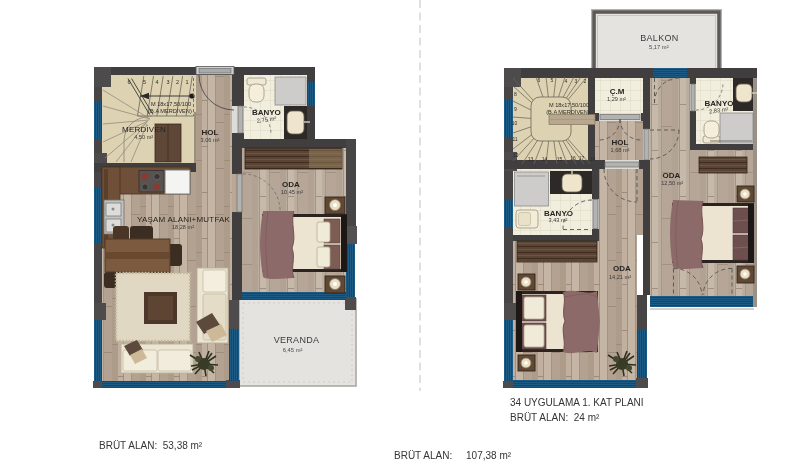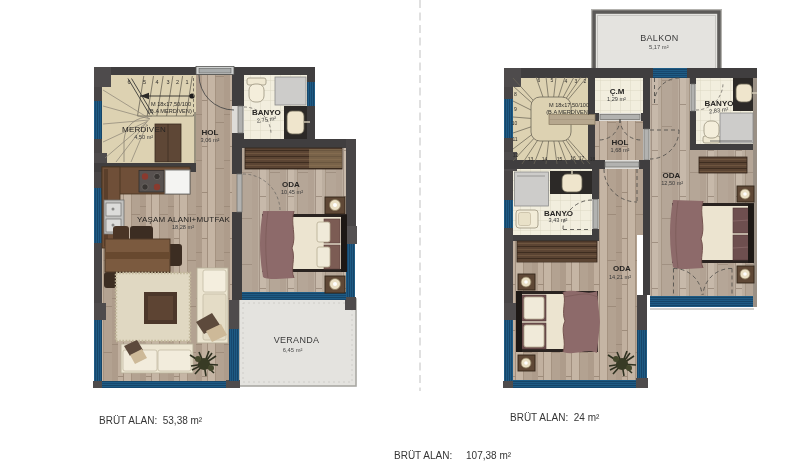--- a/index.html
+++ b/index.html
@@ -567,21 +567,22 @@
   <g stroke="#2e3120" stroke-width="1.6" fill="none">
     <path d="M 622 364 l -14 -9 M 622 364 l -13 2 M 622 364 l -9 10 M 622 364 l 2 12 M 622 364 l 10 9 M 622 364 l 14 1 M 622 364 l 12 -8 M 622 364 l 5 -13 M 622 364 l -5 -12 M 622 364 l -12 6 M 622 364 l 8 -11"></path>
     <circle cx="622" cy="364" r="6" fill="#383b25" stroke="none"></circle>
     <circle cx="616" cy="359" r="3" fill="#44482c" stroke="none"></circle>
     <circle cx="629" cy="368" r="3" fill="#44482c" stroke="none"></circle>
   </g>
 </g>
 </svg>
 
 
-<div class="cap" style="left:99px;top:415px;">BRÜT ALAN:  53,38 m²</div>
-
+<div class="cap" style="left:99px;top:440px;">BRÜT ALAN:  53,38 m²</div>
+
+<div class="cap" style="left:510px;top:397px;">34 UYGULAMA 1. KAT PLANI</div>
 
 <div class="cap" style="left:510px;top:411.5px;">BRÜT ALAN:  24 m²</div>
 
 <div class="cap" style="left:394px;top:449px;margin-top:44px;">TOPLAM</div>
 
 <div class="cap" style="left:394px;top:450px;text-align:center;">BRÜT ALAN:     107,38 m²</div>
 </div>
 
 </body></html>

